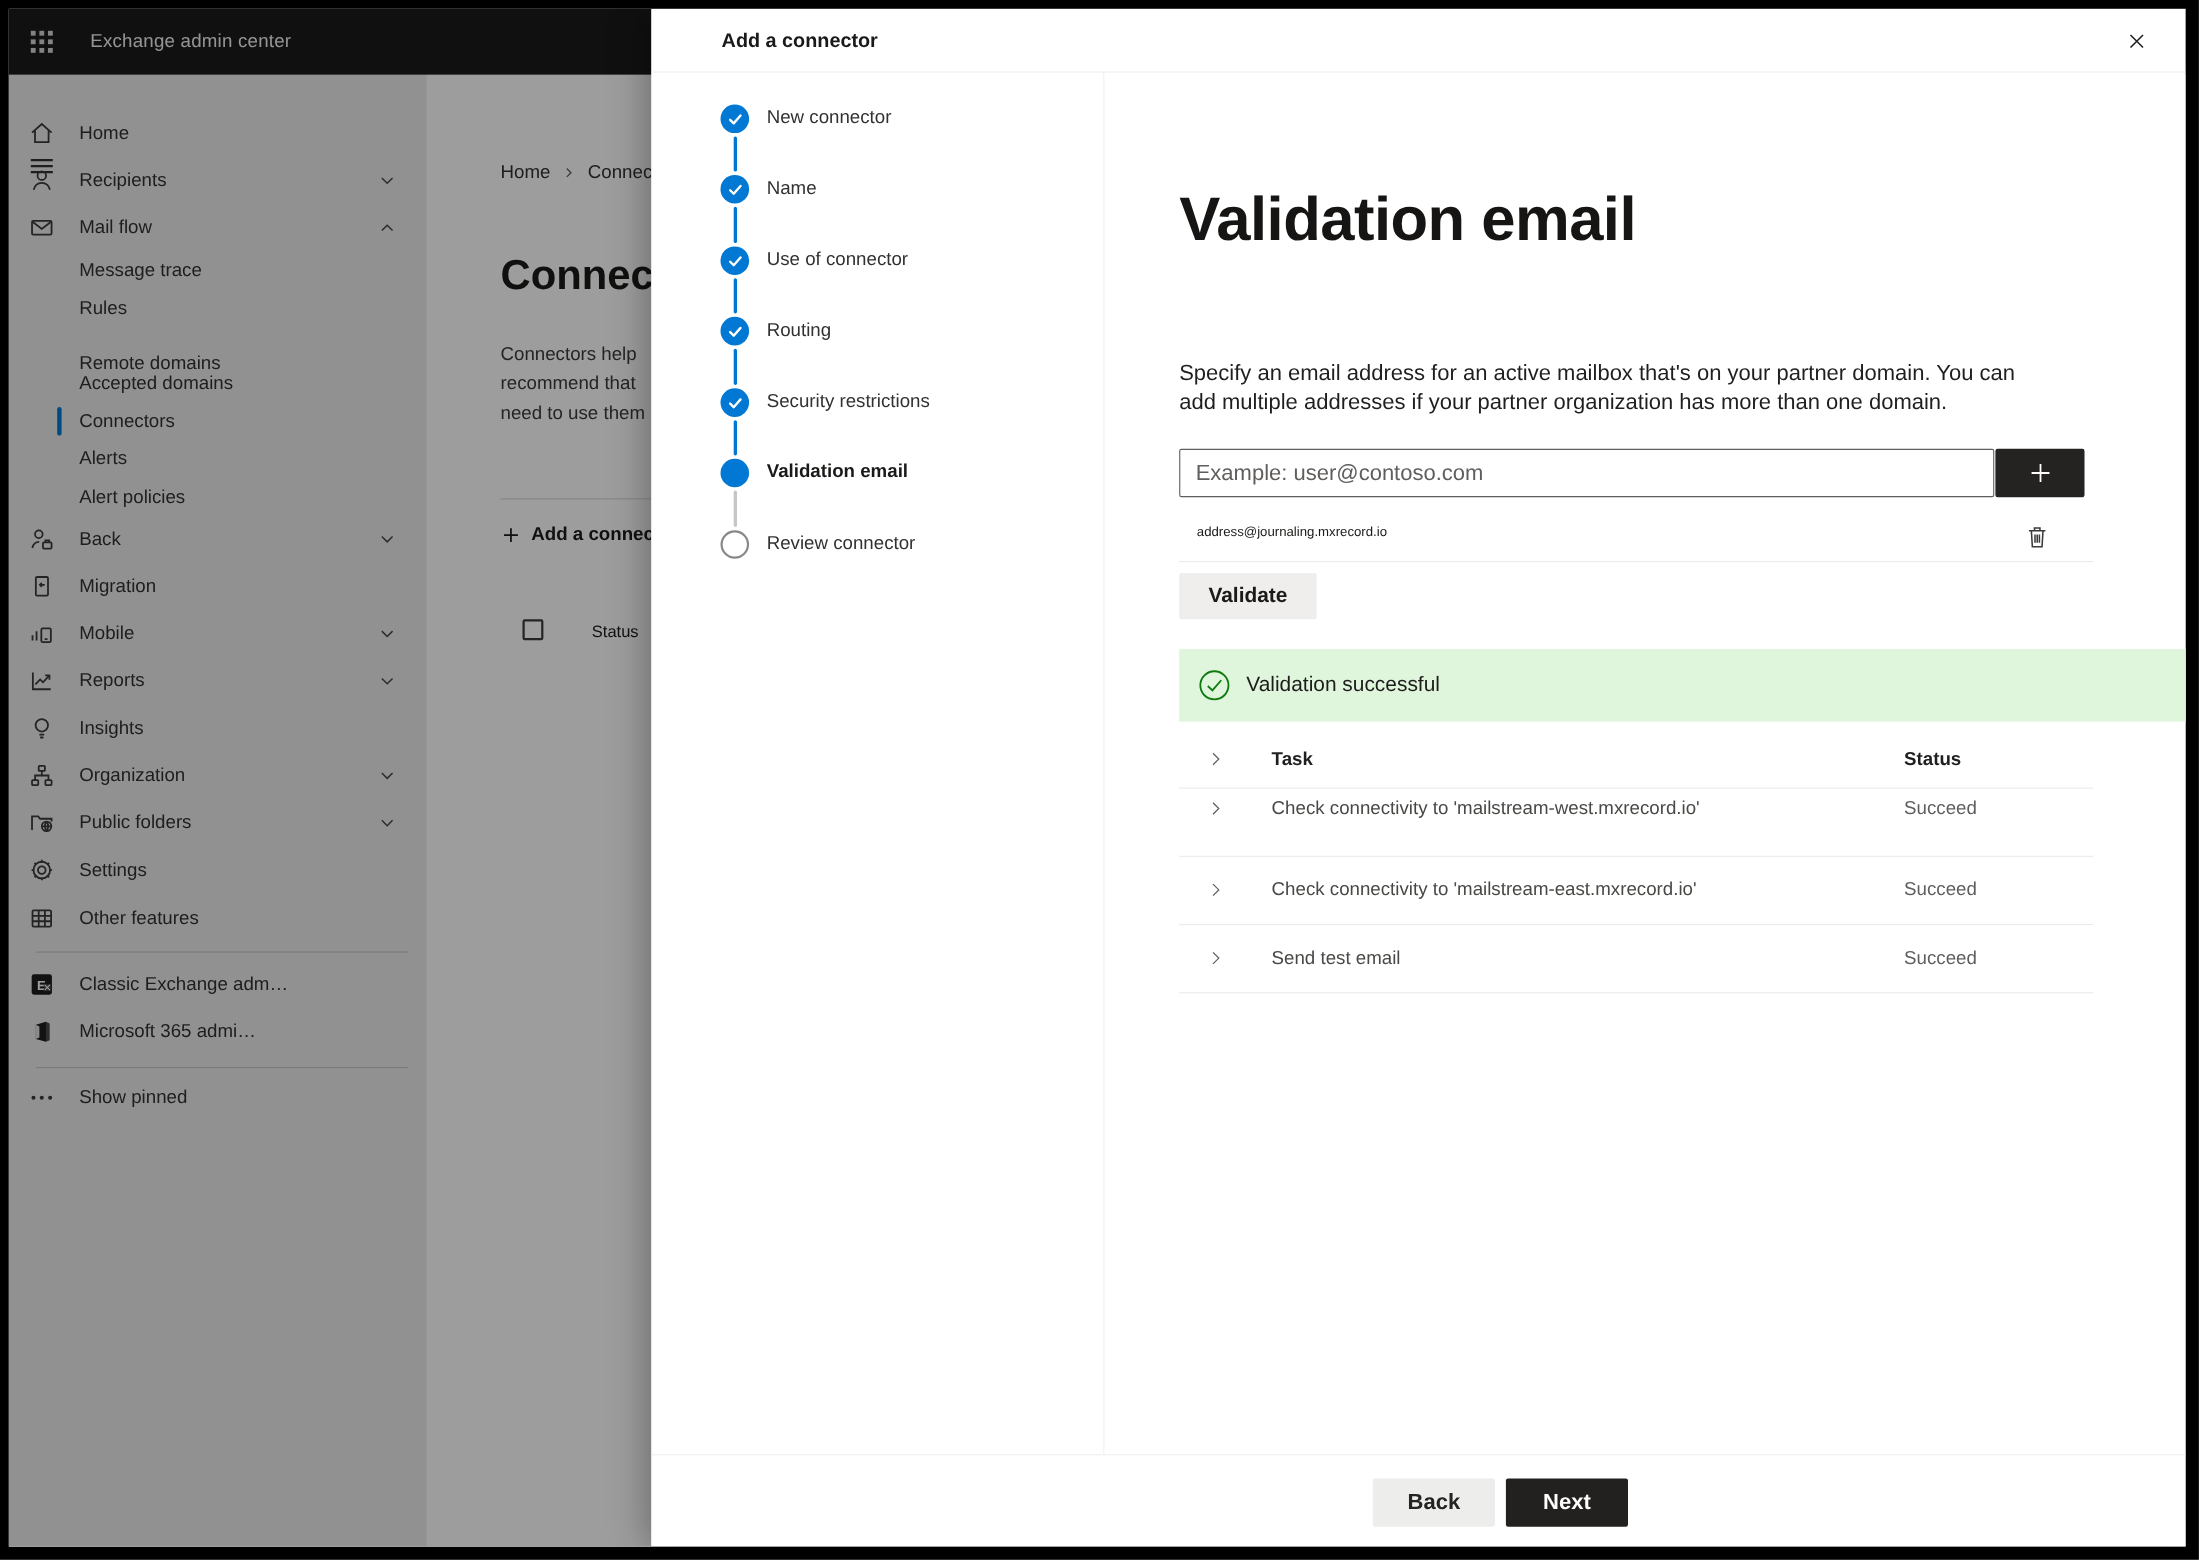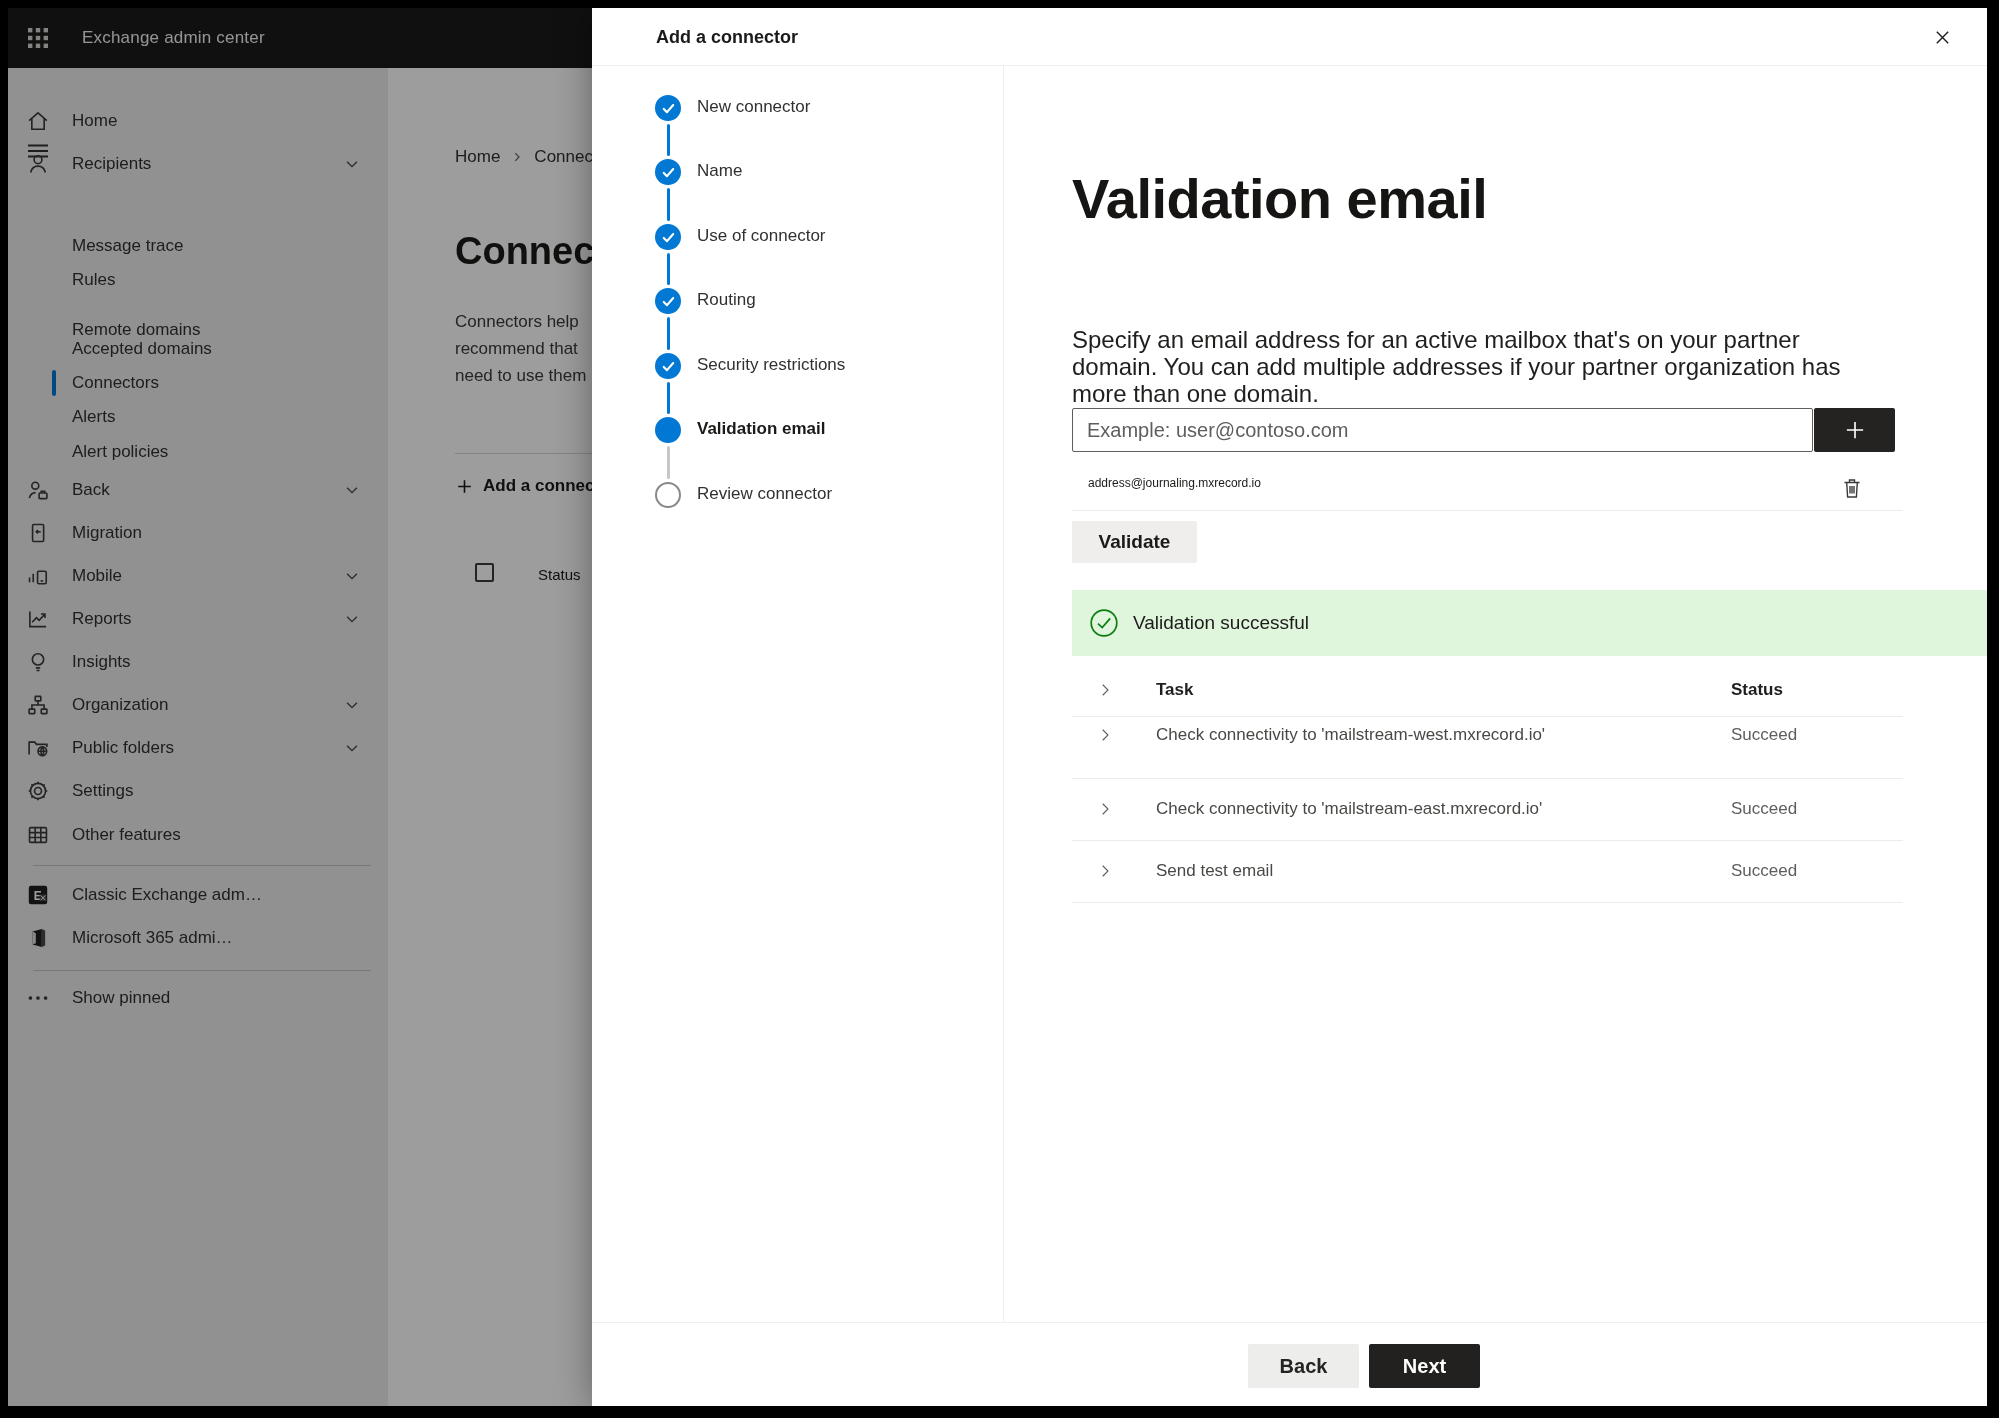--- a/index.html
+++ b/index.html
@@ -43,21 +43,21 @@
   .step-circle.done,.step-circle.active{background:#0078d4;}
   .step-circle.todo{background:#fff;border:2px solid #8a8886;}
   .step-label{position:absolute;left:105px;font-size:17px;color:#323130;white-space:nowrap;}
   .step-label.active{font-weight:700;color:#1b1a19;}
   .step-line{position:absolute;left:74.5px;width:3px;border-radius:2px;}
   .step-line.blue{background:#0078d4;}
   .step-line.gray{background:#c8c6c4;}
   #wizard-main{position:absolute;left:412px;top:58px;right:0;bottom:84px;}
   
   #v-heading{position:absolute;left:480px;top:158px;font-size:56px;font-weight:700;color:#161514;letter-spacing:-.5px;}
-  #v-desc{position:absolute;left:480px;top:318px;width:775px;font-size:24px;line-height:27px;color:#201f1e;}
+  #v-desc{position:absolute;left:480px;top:318px;width:775px;font-size:20px;line-height:27px;color:#201f1e;}
   #email-input{position:absolute;left:480px;top:400px;width:741px;height:44px;box-sizing:border-box;border:1px solid #5f5e5c;border-radius:2px;padding:0 14px;font-size:20px;color:#201f1e;font-family:inherit;outline:none;}
   #email-input::placeholder{color:#605e5c;}
   #add-address-btn{position:absolute;left:1222px;top:400px;width:81px;height:44px;background:#242322;border:none;border-radius:2px;display:flex;align-items:center;justify-content:center;color:#fff;cursor:pointer;}
   #address-row{position:absolute;left:480px;top:458px;width:831px;height:44px;}
   #address-text{position:absolute;left:16px;top:10px;font-size:12px;color:#1b1a19;}
   #trash-btn{position:absolute;right:36px;top:6px;width:30px;height:32px;background:none;border:none;padding:0;display:flex;align-items:center;justify-content:center;color:#3b3a39;cursor:pointer;}
   #address-divider{position:absolute;left:480px;top:502px;width:831px;height:1px;background:#edebe9;}
   #validate-btn{position:absolute;left:480px;top:513px;width:125px;height:42px;background:#efeeed;border:none;border-radius:2px;font-size:19px;font-weight:600;color:#1b1a19;font-family:inherit;cursor:pointer;}
   #banner{position:absolute;left:480px;top:582px;width:997px;height:66px;background:#dff6dd;display:flex;align-items:center;}
   #banner-icon{margin-left:17px;width:30px;height:30px;}
@@ -120,20 +120,34 @@
             <path d="M5.2 19.8 C6.2 15.6 8.8 14 12 14 C15.2 14 17.8 15.6 18.8 19.8"></path>
           </svg>
         </span>
         <span class="side-label">Recipients</span>
         <span class="side-chevron">
           <svg width="18" height="18" viewBox="0 0 24 24" fill="none" stroke="currentColor" stroke-width="1.8">
             <path d="M5.5 9 L12 15.5 L18.5 9"></path>
           </svg>
         </span>
       </div>
+      <div class="side-item" style="top: 121px;">
+        <span class="nav-icon">
+          <svg width="26" height="26" viewBox="0 0 24 24" fill="none" stroke="currentColor" stroke-width="1.5">
+            <rect x="3.8" y="6.2" width="16.4" height="11.6" rx="1"></rect>
+            <path d="M4.5 7.2 L12 13 L19.5 7.2"></path>
+          </svg>
+        </span>
+        <span class="side-label">Mail flow</span>
+        <span class="side-chevron">
+          <svg width="18" height="18" viewBox="0 0 24 24" fill="none" stroke="currentColor" stroke-width="1.8">
+            <path d="M5.5 15.5 L12 9 L18.5 15.5"></path>
+          </svg>
+        </span>
+      </div>
       <div class="side-item" style="top: 160px;">
         <span class="side-label">Message trace</span>
       </div>
       <div class="side-item" style="top: 194px;">
         <span class="side-label">Rules</span>
       </div>
       <div class="side-item" style="top: 244px; padding-left: 24px;">
         <span class="side-label">Remote domains</span>
       </div>
       <div class="side-item" style="top: 263px;">

